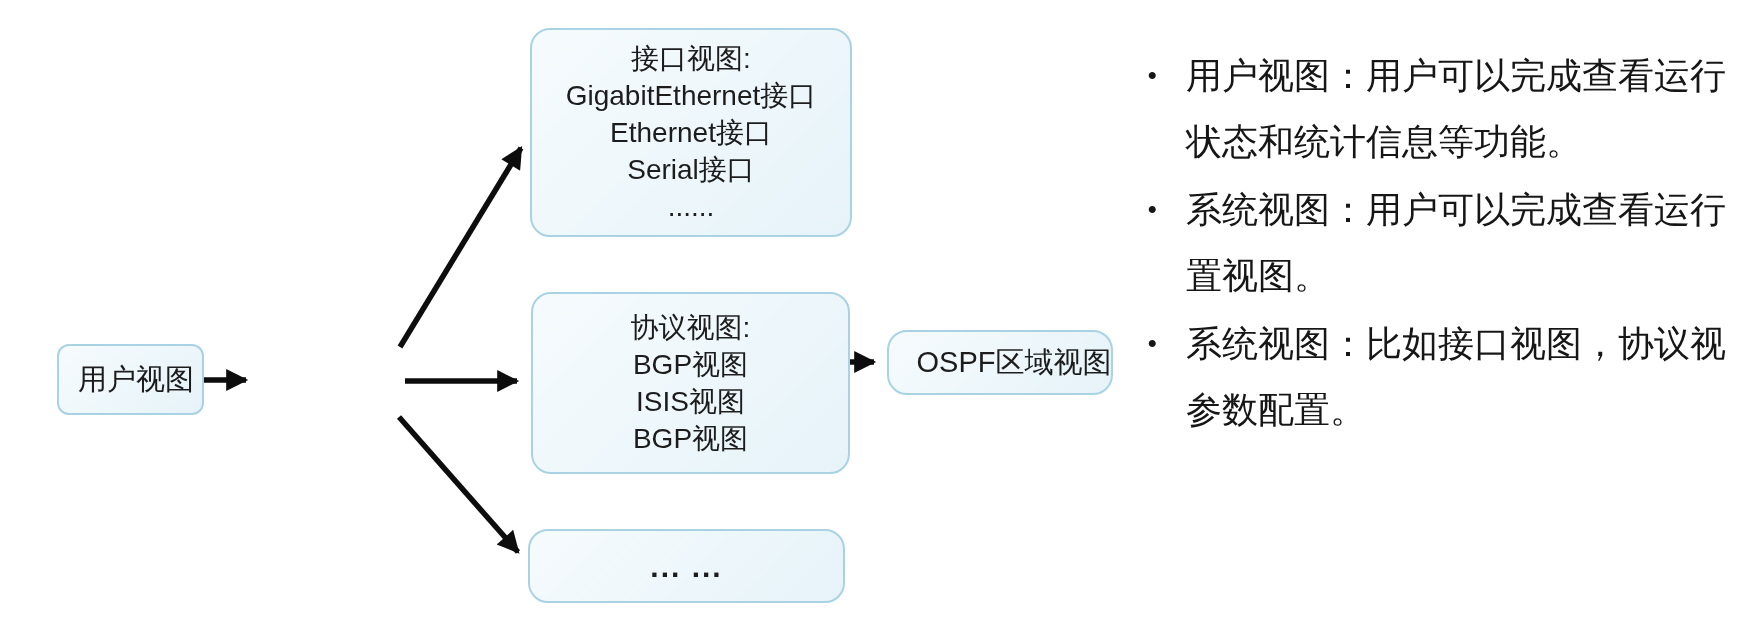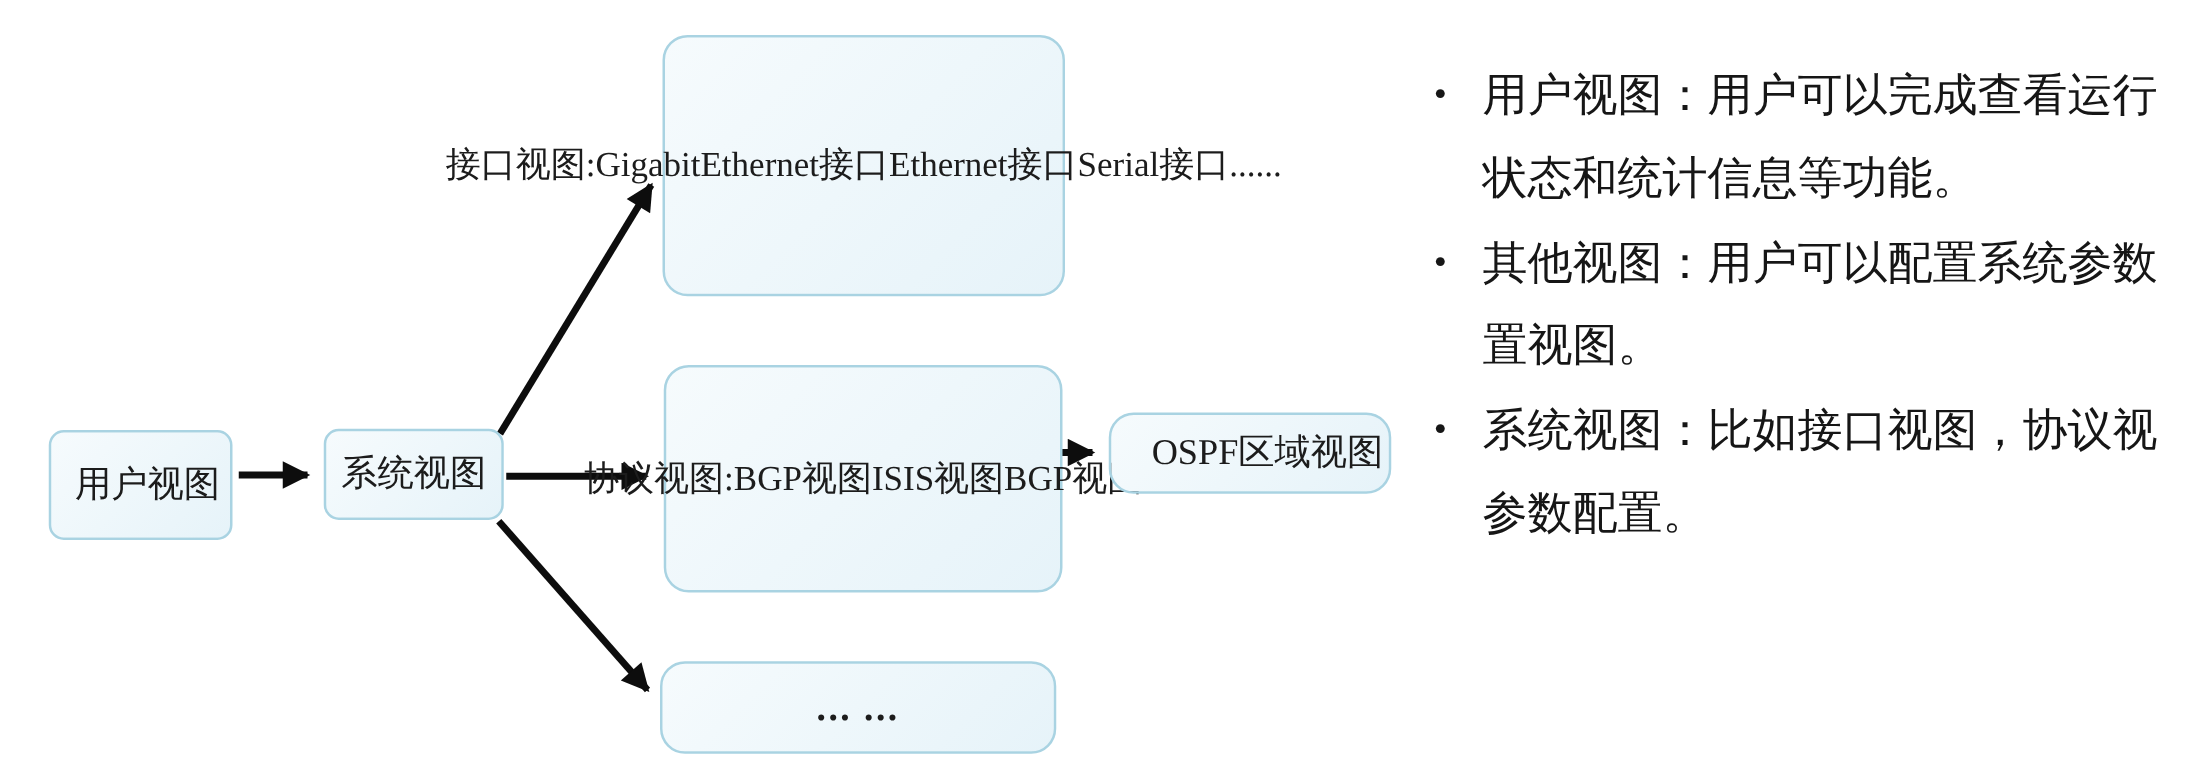--- a/index.html
+++ b/index.html
@@ -13,33 +13,33 @@
     font-family: "Liberation Serif", "DejaVu Serif", serif;
   }
 
   
   .node {
     position: absolute;
     box-sizing: border-box;
     border: 2px solid #a9d3e2;
     background: linear-gradient(135deg, #f6fbfd 0%, #e6f3f9 100%);
     display: flex;
-    flex-direction: row;
+    flex-direction: column;
     align-items: center;
     justify-content: center;
     text-align: center;
-    font-family: Liberation Serif, serif;
+    font-family: Liberation Sans, sans-serif;
     color: #1c1c1c;
   }
   .node .bline { line-height: 37px; white-space: nowrap; }
 
   .node-small { border-radius: 12px; font-size: 29px; }
   .node-big   { border-radius: 20px; font-size: 28px; }
 
-  #node-user-view      { left: 39px;  top: 344px; width: 147px; height: 88px; padding-left: 11px; }
+  #node-user-view      { left: 57px;  top: 344px; width: 147px; height: 71px; padding-left: 11px; }
   #node-system-view    { left: 259px; top: 343px; width: 144px; height: 73px; }
   #node-interface-view { left: 530px; top: 28px;  width: 322px; height: 209px; }
   #node-protocol-view  { left: 531px; top: 292px; width: 319px; height: 182px; }
   #node-ospf-area-view { left: 887px; top: 330px; width: 226px; height: 65px; border-radius: 20px; font-size: 29px; padding-left: 28px; }
   #node-other-view     { left: 528px; top: 529px; width: 317px; height: 74px; font-size: 30px; letter-spacing: 2px; font-weight: bold; }
 
   
   svg.connectors { position: absolute; left: 0; top: 0; }
   svg.connectors line { stroke: #0d0d0d; stroke-width: 5.5; }
 
@@ -77,23 +77,20 @@
     <line x1="400" y1="347" x2="521" y2="148" marker-end="url(#ah)"></line>
     <line x1="405" y1="381" x2="517" y2="381" marker-end="url(#ah)"></line>
     <line x1="399" y1="417" x2="518" y2="552" marker-end="url(#ah)"></line>
     <line x1="770" y1="362" x2="874" y2="362" marker-end="url(#ah)"></line>
   </svg>
 
   <div class="node node-small" id="node-user-view">
     <div class="bline">用户视图</div>
   </div>
 
-  <div class="node node-small" id="node-system-view">
-    <div class="bline">系统视图</div>
-  </div>
 
   <div class="node node-big" id="node-interface-view">
     <div class="bline">接口视图:</div>
     <div class="bline">GigabitEthernet接口</div>
     <div class="bline">Ethernet接口</div>
     <div class="bline">Serial接口</div>
     <div class="bline">......</div>
   </div>
 
   <div class="node node-big" id="node-protocol-view">
@@ -114,21 +111,21 @@
   <div class="notes">
 
     <div class="note-item">
       <span class="note-bullet">•</span>
       <div class="note-line">用户视图：用户可以完成查看运行</div>
       <div class="note-line">状态和统计信息等功能。</div>
     </div>
 
     <div class="note-item">
       <span class="note-bullet">•</span>
-      <div class="note-line">其他视图：用户可以配置系统参数</div>
+      <div class="note-line">系统视图：用户可以完成查看运行</div>
       <div class="note-line">置视图。</div>
     </div>
 
     <div class="note-item">
       <span class="note-bullet">•</span>
       <div class="note-line">系统视图：比如接口视图，协议视</div>
       <div class="note-line">参数配置。</div>
     </div>
 
   </div>

